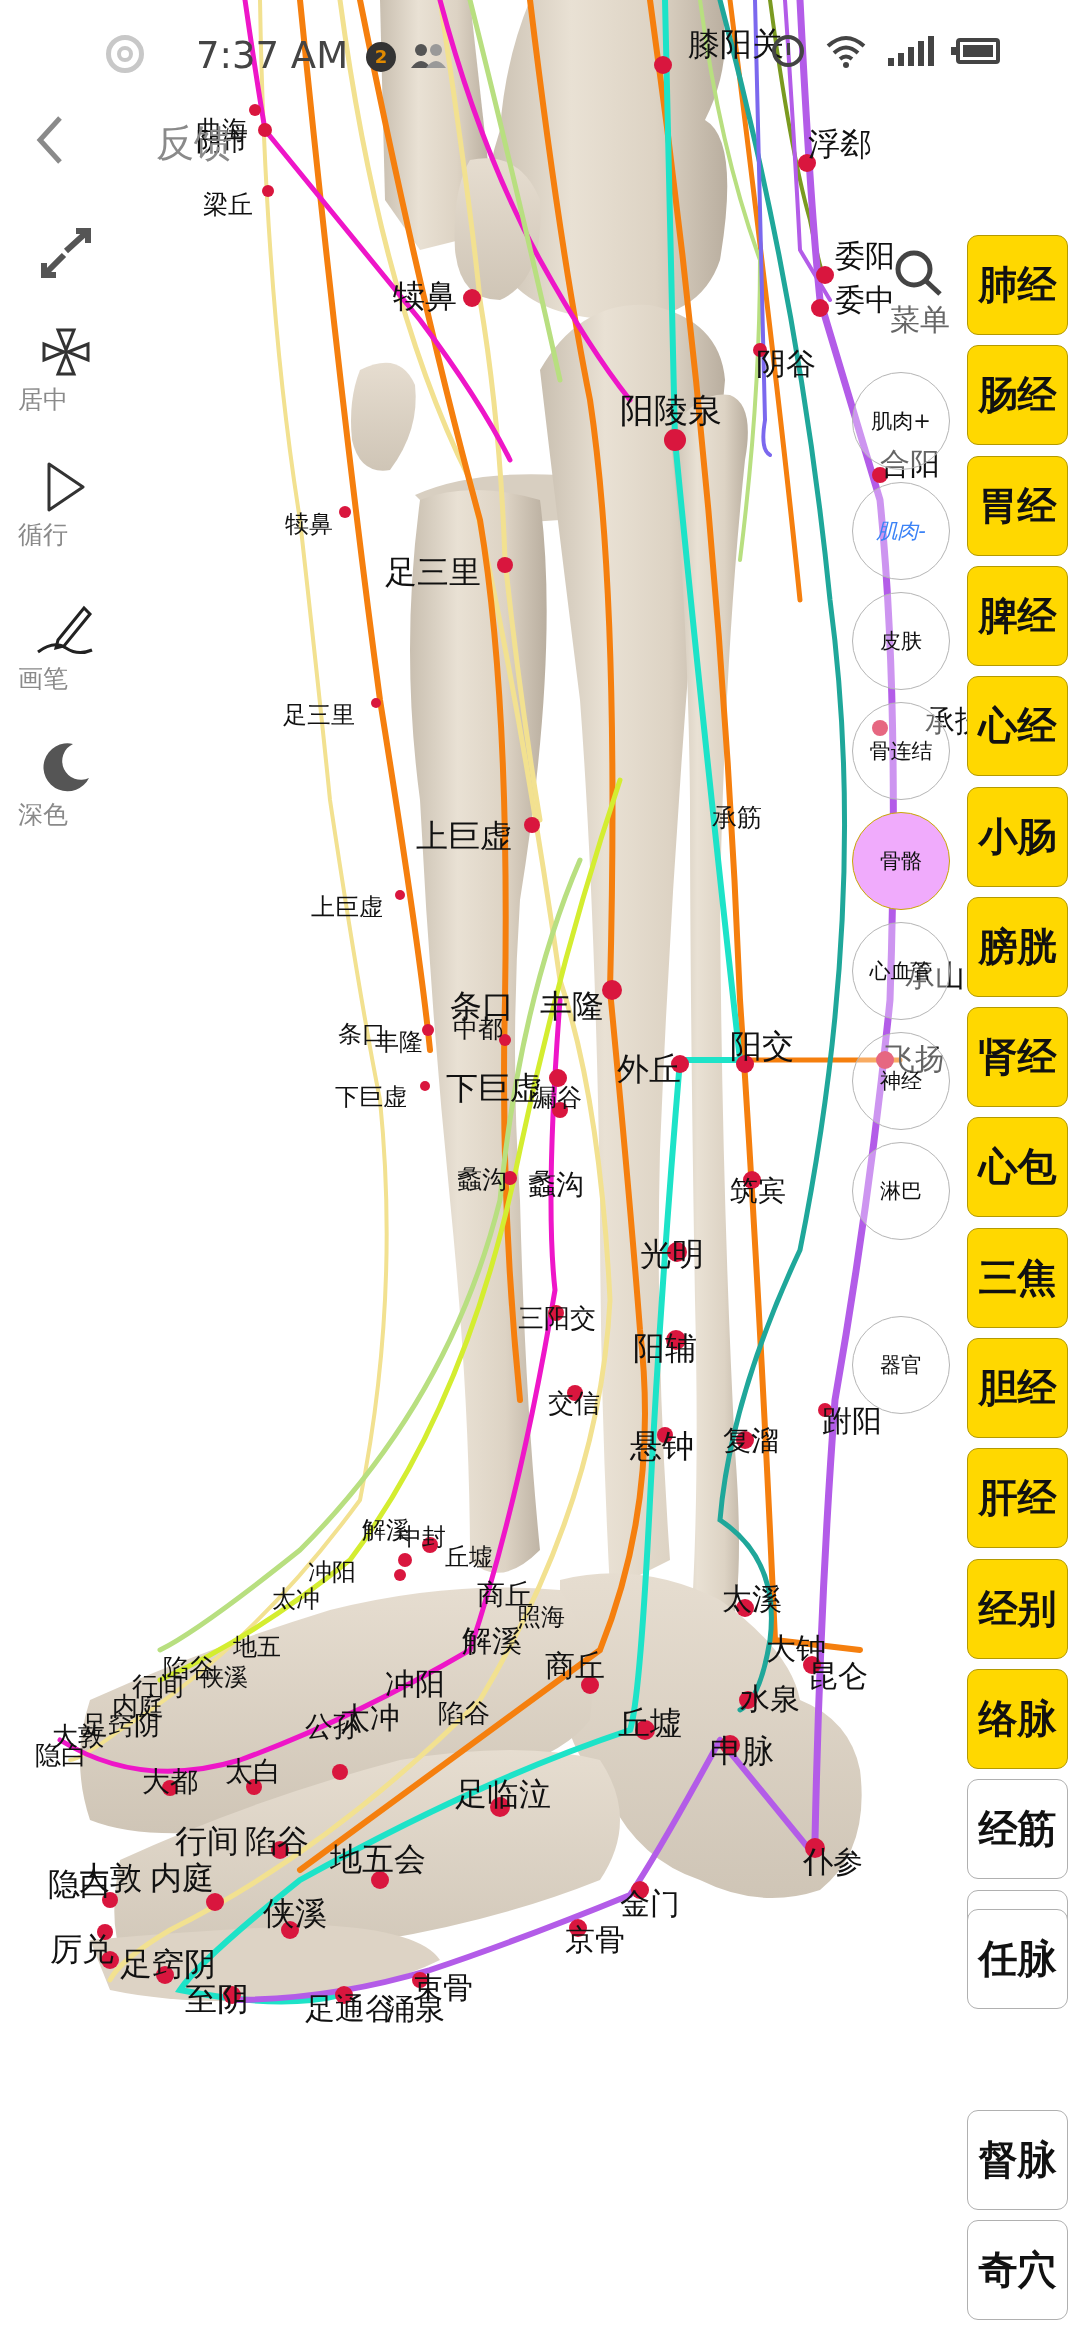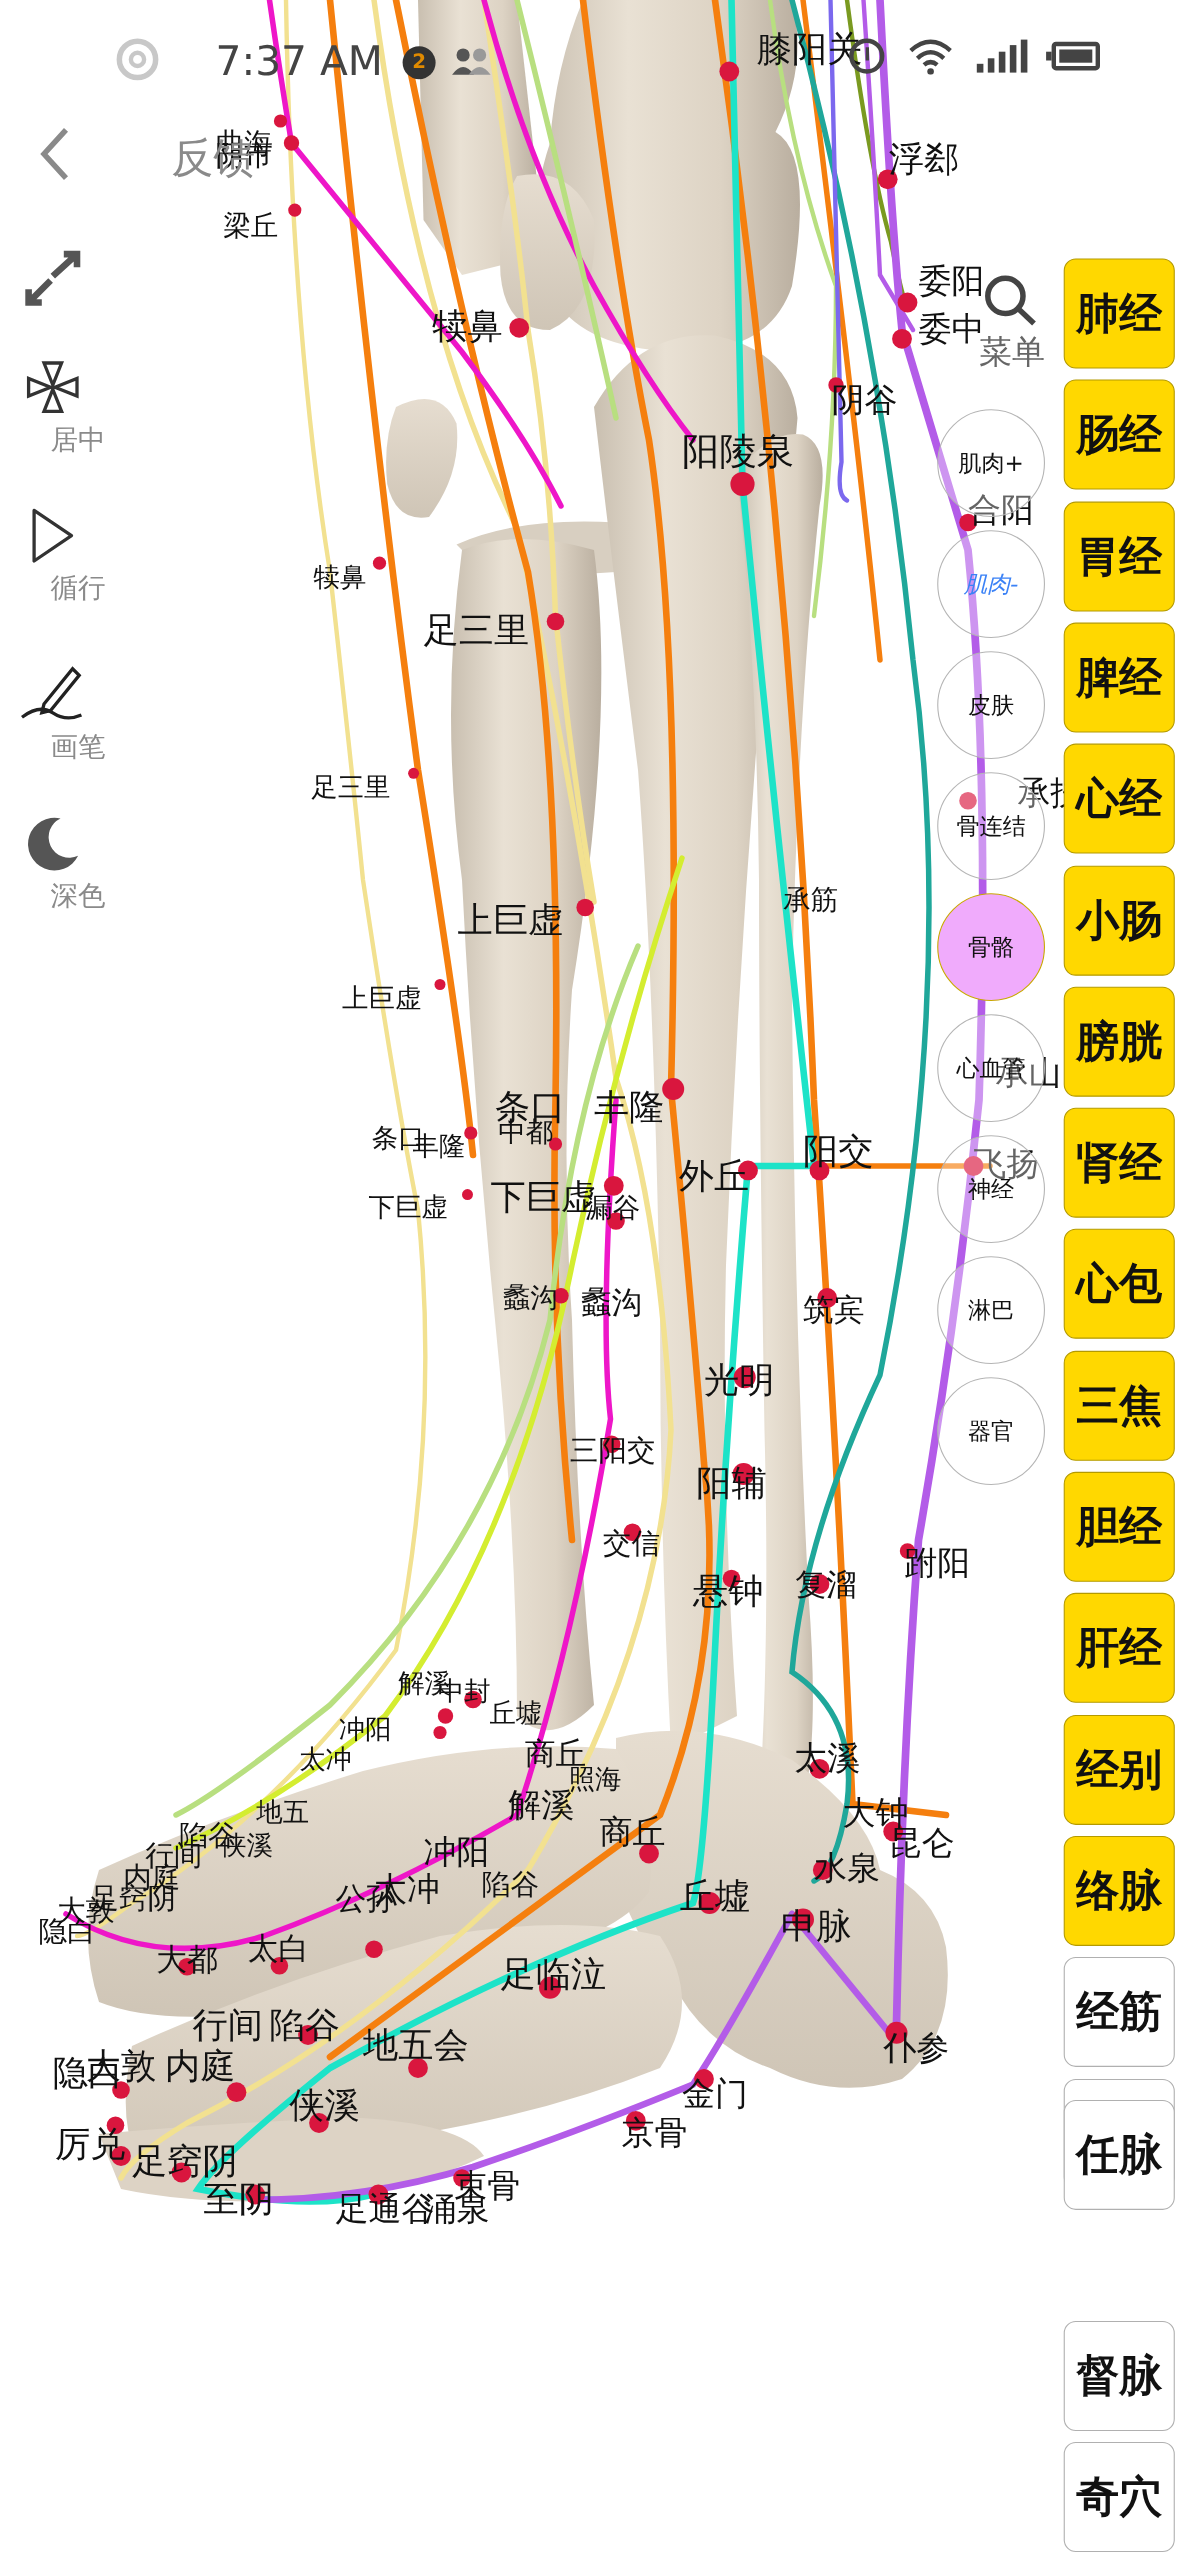--- a/index.html
+++ b/index.html
@@ -19,21 +19,21 @@
   .signal-icon { display:flex; align-items:flex-end; gap:4px; height:30px; }
   .signal-icon span { width:6px; background:#444; display:block; }
   .battery-icon { width:44px; height:26px; border:4px solid #444; border-radius:4px; box-sizing:border-box; position:relative; }
   .battery-icon::before { content:""; position:absolute; left:-9px; top:5px; width:5px; height:8px; background:#444; }
   .battery-icon::after { content:""; position:absolute; left:3px; top:3px; right:3px; bottom:3px; background:#444; }
 
   .back-button { position:absolute; left:30px; top:112px; width:50px; height:60px; cursor:pointer; }
   .feedback-link { position:absolute; left:156px; top:118px; font-size:38px; color:#8a8a8a; cursor:pointer; }
 
   .left-tools { position:absolute; left:0; top:215px; width:100px; }
-  .tool { position:absolute; left:0; width:96px; text-align:right; cursor:pointer; }
+  .tool { position:absolute; left:18px; width:96px; text-align:left; cursor:pointer; }
   .tool .label { display:block; font-size:25px; color:#8a8a8a; margin-top:4px; }
   .tool svg { display:block; margin:0 auto; }
 
   .menu-search { position:absolute; left:880px; top:248px; width:80px; text-align:center; cursor:pointer; }
   .menu-search .label { font-size:30px; color:#666; display:block; margin-top:-2px; }
 
   .layer-circle { position:absolute; width:98px; height:98px; border-radius:50%; border:1.5px solid #b5b5b5;
                   box-sizing:border-box; background:rgba(255,255,255,0.35); display:flex; align-items:center;
                   justify-content:center; font-size:21px; color:#111; cursor:pointer; }
   .layer-circle.active { background:#f0abfc; border-color:#c9a800; }
@@ -380,21 +380,21 @@
     </div>
     <div class="layer-circle" style="left: 852px; top: 922px;">
       <span>心血管</span>
     </div>
     <div class="layer-circle" style="left: 852px; top: 1032px;">
       <span>神经</span>
     </div>
     <div class="layer-circle" style="left: 852px; top: 1142px;">
       <span>淋巴</span>
     </div>
-    <div class="layer-circle" style="left: 852px; top: 1252px;">
+    <div class="layer-circle" style="left: 852px; top: 1316px;">
       <span>器官</span>
     </div>
   </div>
 
 <div id="meridian-buttons">
     <div class="meridian-btn on" style="top: 235px;">
       <span>肺经</span>
     </div>
     <div class="meridian-btn on" style="top: 345.3px;">
       <span>肠经</span>

